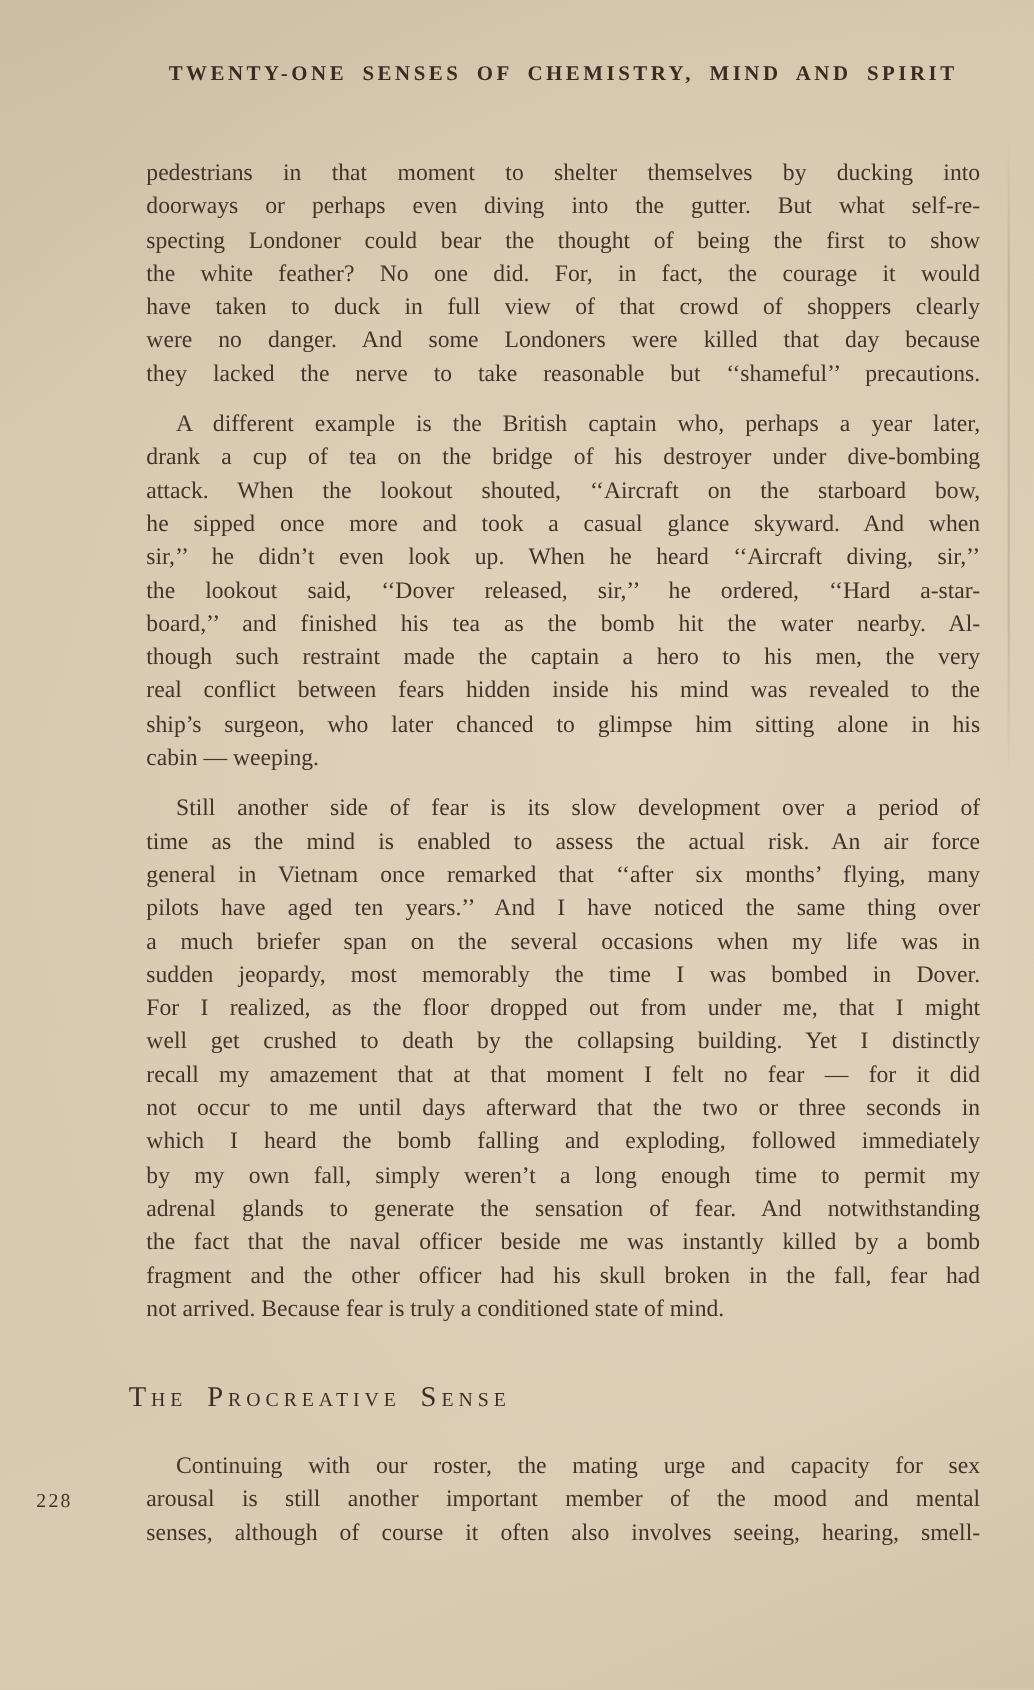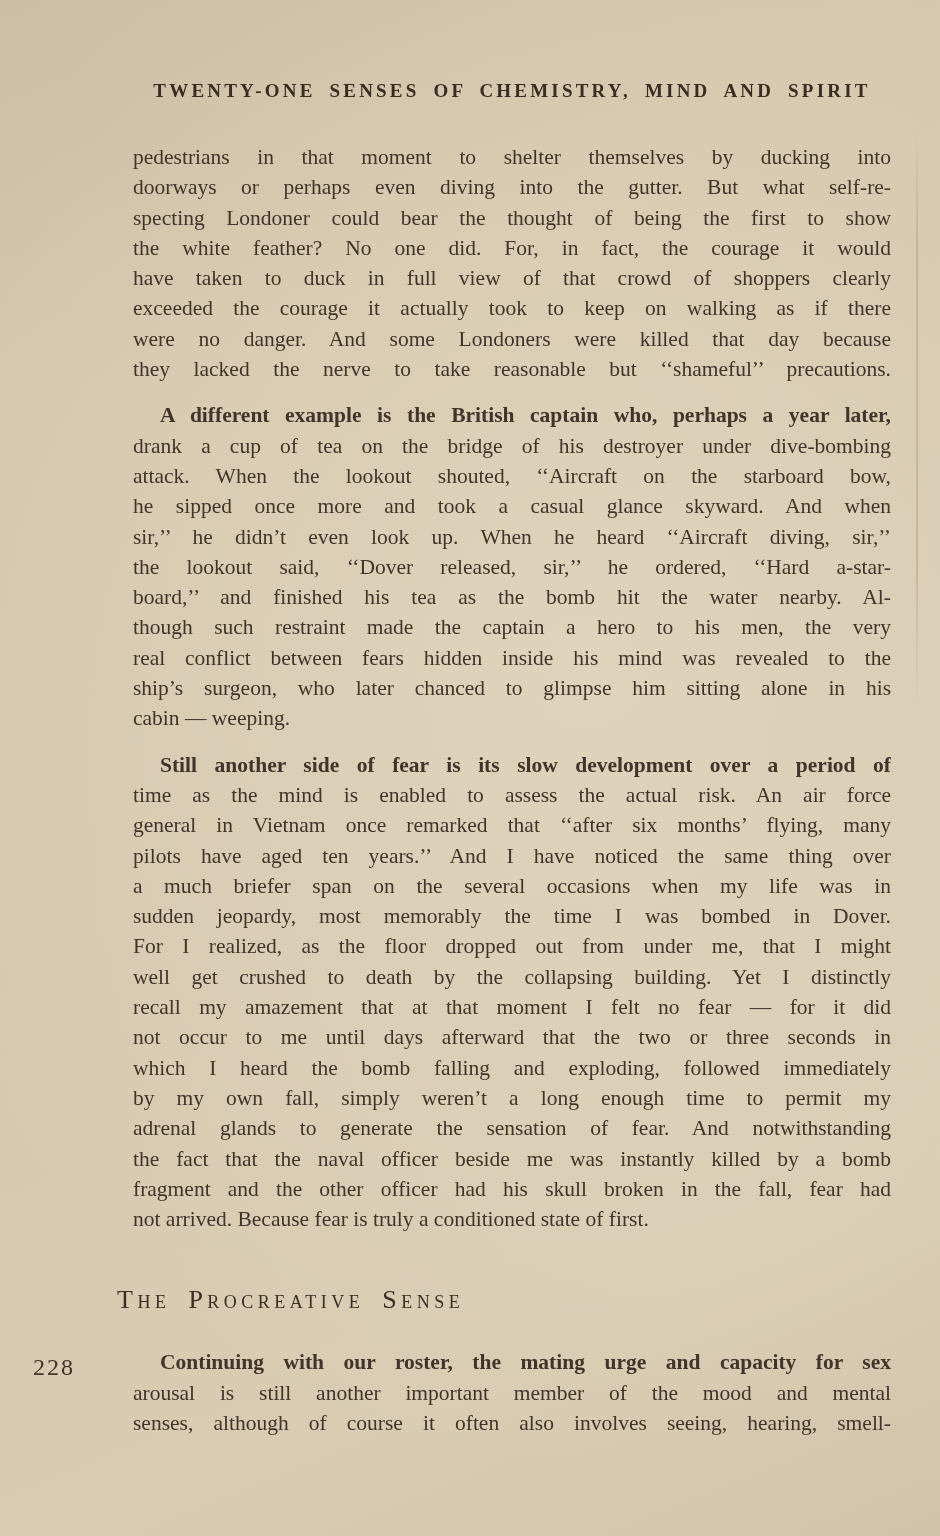--- a/index.html
+++ b/index.html
@@ -12,21 +12,21 @@
     position: relative;
     width: 940px; height: 1536px;
     overflow: hidden;
     color: var(--ink, #41342a);
     background:
       radial-gradient(120% 85% at 62% 42%, rgba(255,250,232,0.22), rgba(255,250,232,0) 65%),
       linear-gradient(158deg, #ccbea4 0%, #d5c7ad 22%, #d7c9b0 55%, #d9ccb3 82%, #d2c4aa 100%);
   }
   .running-header {
     position: absolute;
-    left: 117px; top: 80px; width: 790px;
+    left: 117px; top: 57px; width: 790px;
     text-align: center;
     font-size: 19px;
     font-weight: bold;
     letter-spacing: 3.2px;
     word-spacing: 6px;
     color: #392d22;
   }
   .body-flow {
     position: absolute;
     left: 117px; top: 126px; width: 790px;
@@ -34,36 +34,36 @@
     color: var(--ink, #41342a);
   }
   .para { margin: 16px; }
   .line {
     height: 30.3px;
     line-height: 30.3px;
     overflow: hidden;
     text-align: justify;
     text-align-last: justify;
   }
-  .line.indent { text-indent: 27px; font-weight: bold; }
+  .line.indent { text-indent: 27px; }
   .line.no-just { text-align-last: left; }
   .section-heading {
     font-variant: small-caps;
     font-size: 26px;
     line-height: 32px;
     letter-spacing: 4.5px;
     word-spacing: 7px;
     color: #3b2f25;
     margin-top: 50px;
     margin-bottom: 31px;
   }
   .page-number {
     position: absolute;
     left: 33px; top: 1354px;
-    font-size: 24px;
+    font-size: 18px;
     letter-spacing: 2px;
     color: var(--ink, #41342a);
   }
   .page-crease {
     position: absolute;
     left: 916px; top: 128px;
     width: 2px; height: 580px;
     background: linear-gradient(to bottom,
       rgba(121,99,72,0) 0%,
       rgba(121,99,72,0.22) 20%,
@@ -77,21 +77,20 @@
 <div class="page">
   <div class="running-header">TWENTY-ONE SENSES OF CHEMISTRY, MIND AND SPIRIT</div>
 
   <div class="body-flow" id="body-flow">
       <div class="para">
         <div class="line">pedestrians in that moment to shelter themselves by ducking into</div>
         <div class="line">doorways or perhaps even diving into the gutter. But what self-re-</div>
         <div class="line">specting Londoner could bear the thought of being the first to show</div>
         <div class="line">the white feather? No one did. For, in fact, the courage it would</div>
         <div class="line">have taken to duck in full view of that crowd of shoppers clearly</div>
-        <div class="line">exceeded the courage it actually took to keep on walking as if there</div>
         <div class="line">were no danger. And some Londoners were killed that day because</div>
         <div class="line">they lacked the nerve to take reasonable but ‘‘shameful’’ precautions.</div>
       </div>
       <div class="para">
         <div class="line indent">A different example is the British captain who, perhaps a year later,</div>
         <div class="line">drank a cup of tea on the bridge of his destroyer under dive-bombing</div>
         <div class="line">attack. When the lookout shouted, ‘‘Aircraft on the starboard bow,</div>
         <div class="line">he sipped once more and took a casual glance skyward. And when</div>
         <div class="line">sir,’’ he didn’t even look up. When he heard ‘‘Aircraft diving, sir,’’</div>
         <div class="line">the lookout said, ‘‘Dover released, sir,’’ he ordered, ‘‘Hard a-star-</div>
@@ -110,21 +109,21 @@
         <div class="line">sudden jeopardy, most memorably the time I was bombed in Dover.</div>
         <div class="line">For I realized, as the floor dropped out from under me, that I might</div>
         <div class="line">well get crushed to death by the collapsing building. Yet I distinctly</div>
         <div class="line">recall my amazement that at that moment I felt no fear — for it did</div>
         <div class="line">not occur to me until days afterward that the two or three seconds in</div>
         <div class="line">which I heard the bomb falling and exploding, followed immediately</div>
         <div class="line">by my own fall, simply weren’t a long enough time to permit my</div>
         <div class="line">adrenal glands to generate the sensation of fear. And notwithstanding</div>
         <div class="line">the fact that the naval officer beside me was instantly killed by a bomb</div>
         <div class="line">fragment and the other officer had his skull broken in the fall, fear had</div>
-        <div class="line no-just">not arrived. Because fear is truly a conditioned state of first.</div>
+        <div class="line no-just">not arrived. Because fear is truly a conditioned state of mind.</div>
       </div>
       <div class="section-heading">The Procreative Sense</div>
       <div class="para">
         <div class="line indent">Continuing with our roster, the mating urge and capacity for sex</div>
         <div class="line">arousal is still another important member of the mood and mental</div>
         <div class="line">senses, although of course it often also involves seeing, hearing, smell-</div>
       </div>
     </div>
 
   <div class="page-number">228</div>

